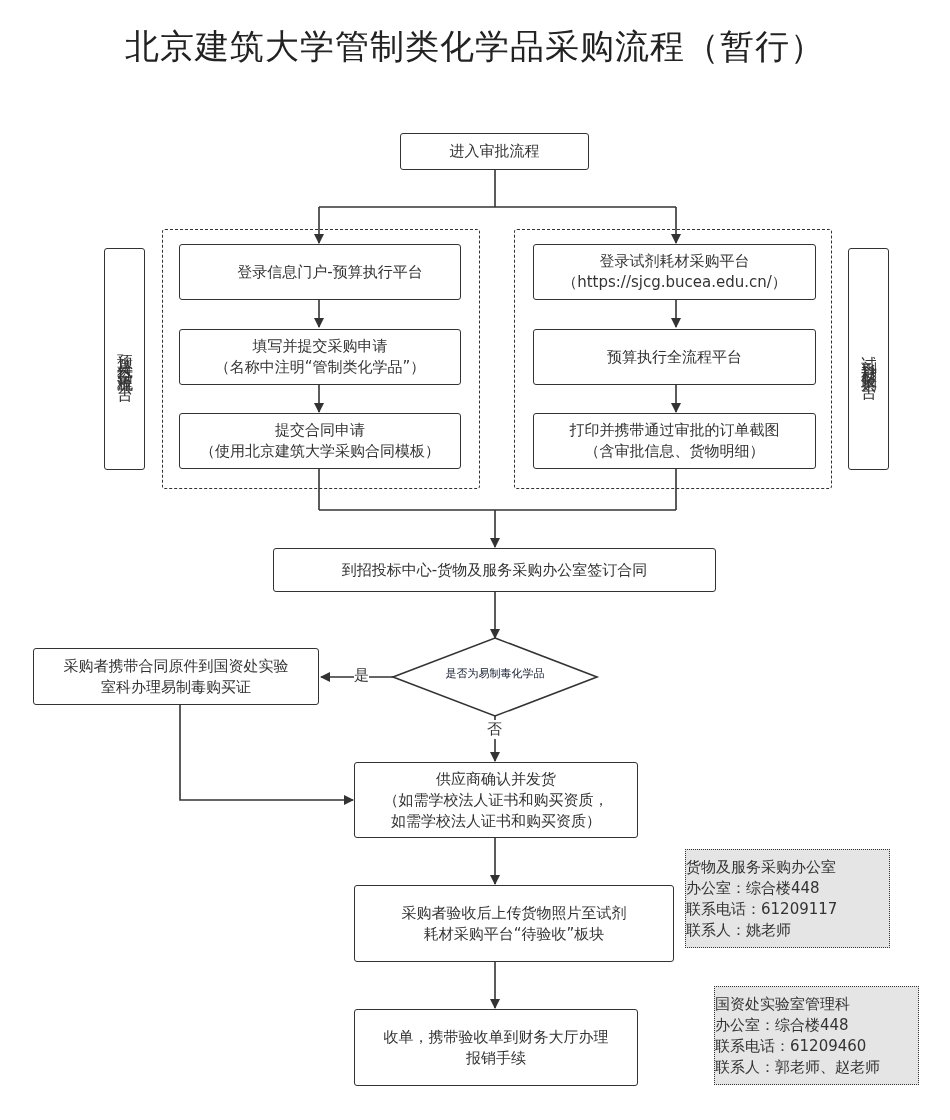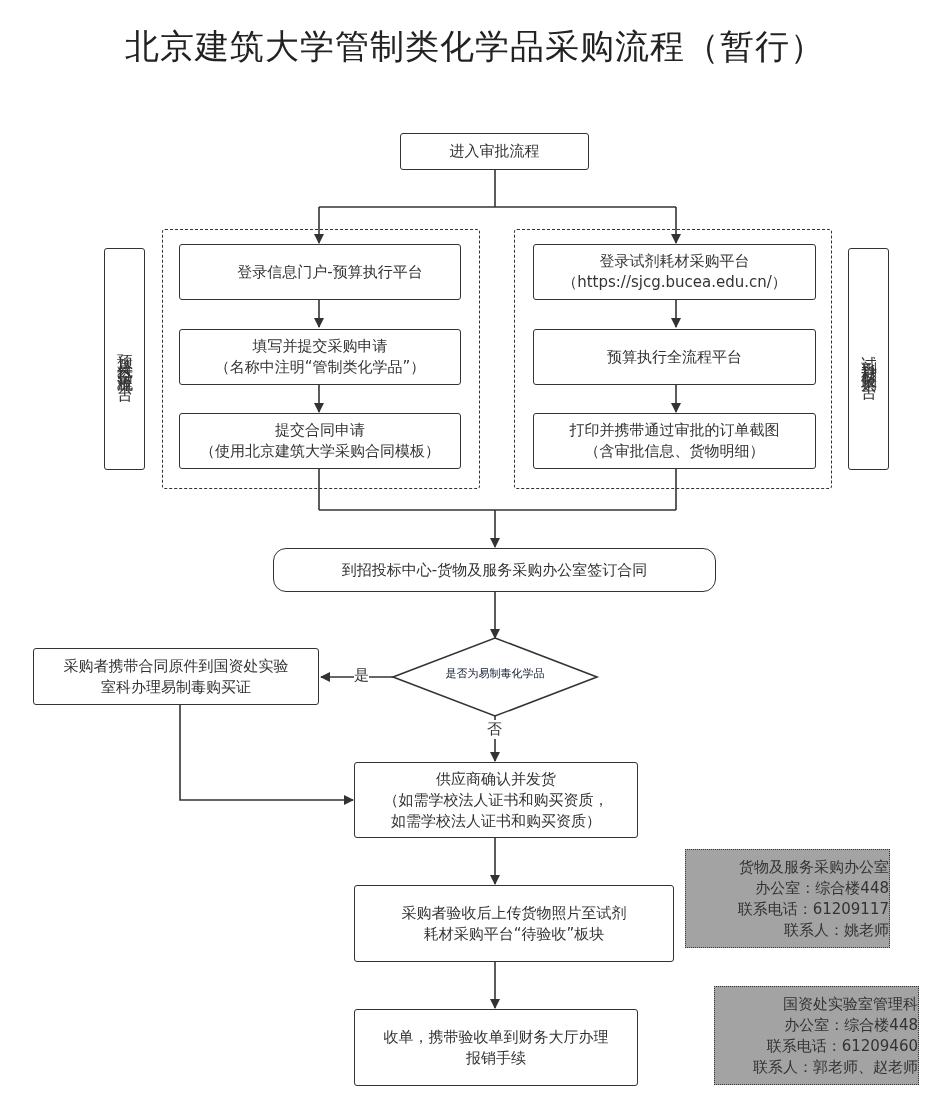--- a/index.html
+++ b/index.html
@@ -9,22 +9,22 @@
            font-size: 34px; font-weight: normal; color: #222222; letter-spacing: 1px; }
   svg.lines { position: absolute; left: 0; top: 0; width: 950px; height: 1120px; }
   .node { position: absolute; box-sizing: border-box; border: 1.6px solid #333333; border-radius: 3px;
           background: #ffffff; display: flex; flex-direction: column; align-items: center;
           justify-content: center; text-align: center; font-size: 15px; line-height: 21px; color: #333333; }
   .node span { display: block; white-space: nowrap; }
   .dashed { position: absolute; box-sizing: border-box; border: 1.6px dashed #333333; border-radius: 3px; }
   .vlabel { position: absolute; box-sizing: border-box; border: 1.6px solid #333333; border-radius: 3px;
             background: #fff; display: flex; align-items: center; justify-content: center; }
   .vlabel span { writing-mode: vertical-rl; text-orientation: upright; font-size: 16px; letter-spacing: 4px; color:#333; }
-  .info { position: absolute; box-sizing: border-box; border: 1.6px dotted #333333; background: #a3a3a3;
-          display: flex; flex-direction: column; align-items: flex-end; justify-content: center;
+  .info { position: absolute; box-sizing: border-box; border: 1.6px dotted #333333; background: #e5e5e5;
+          display: flex; flex-direction: column; align-items: flex-start; justify-content: center;
           font-size: 15px; line-height: 21px; color: #333333; text-align: center; }
   .info span { display: block; white-space: nowrap; }
   .lbl { position: absolute; font-size: 15px; color: #333333; background: #fff; }
   .diamond-text { position: absolute; font-size: 11px; color:#0f172a; text-align:center; }
 </style>
 </head>
 <body>
 
 <div class="title">北京建筑大学管制类化学品采购流程（暂行）</div>
 
@@ -94,21 +94,21 @@
   <span>（https://sjcg.bucea.edu.cn/）</span>
 </div>
 <div class="node" style="left:533px;top:329px;width:283px;height:56px;">
   <span>预算执行全流程平台</span>
 </div>
 <div class="node" style="left:533px;top:413px;width:283px;height:56px;">
   <span>打印并携带通过审批的订单截图</span>
   <span>（含审批信息、货物明细）</span>
 </div>
 
-<div class="node" style="left:273px;top:548px;width:443px;height:44px;border-radius:13px;">
+<div class="node" style="left:273px;top:548px;width:443px;height:44px;">
   <span>到招投标中心-货物及服务采购办公室签订合同</span>
 </div>
 
 <div class="diamond-text" style="left:400px;top:666px;width:190px;">是否为易制毒化学品</div>
 <div class="lbl" style="left:354px;top:666px;">是</div>
 <div class="lbl" style="left:487px;top:720px;">否</div>
 
 <div class="node" style="left:33px;top:648px;width:286px;height:57px;">
   <span>采购者携带合同原件到国资处实验</span>
   <span>室科办理易制毒购买证</span>

